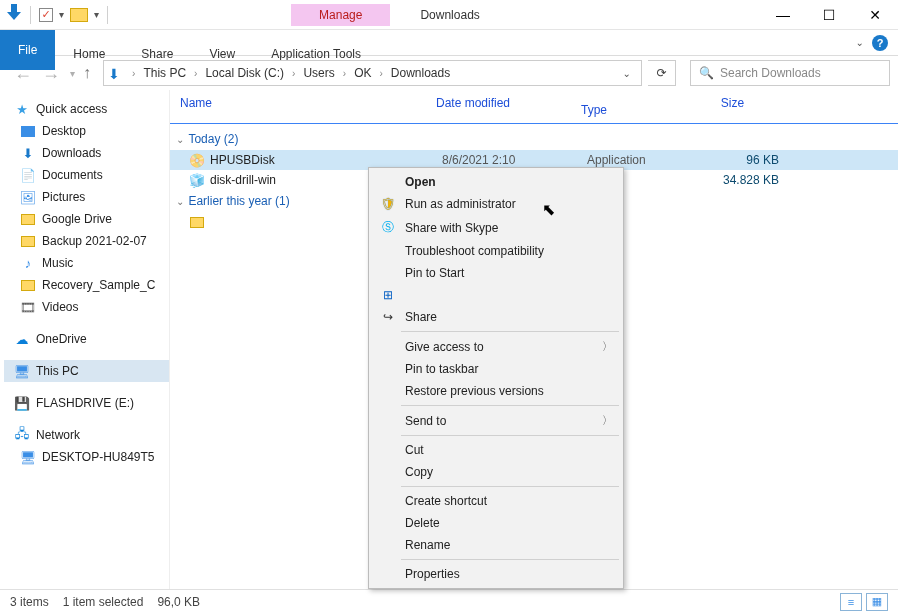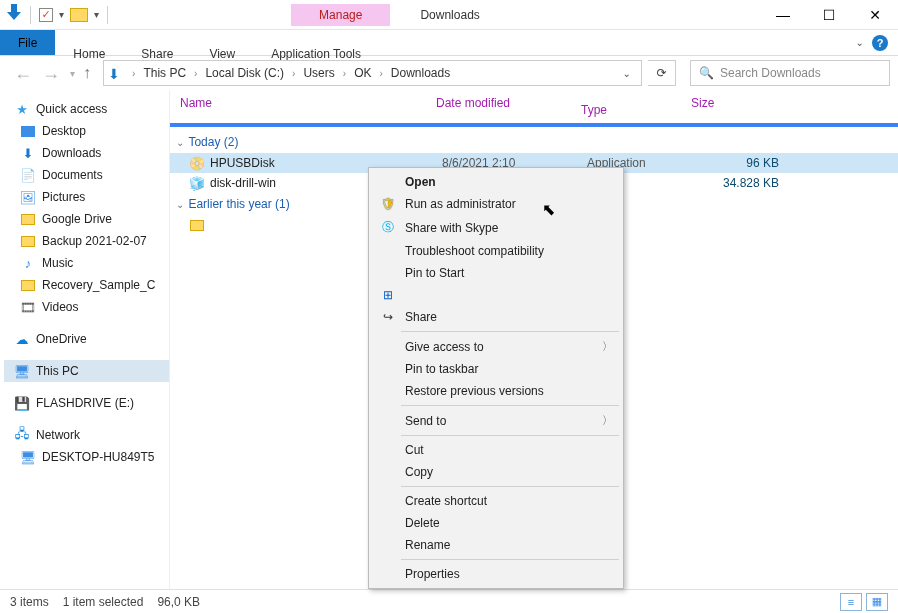--- a/index.html
+++ b/index.html
@@ -13,21 +13,21 @@
 .titlebar .folder-icn { width: 18px; height: 14px; background: #ffd866; border:1px solid #d4a90f; }
 .titlebar .down-caret { font-size:10px; color:#555; }
 .titlebar .manage-wrap { margin-left: 175px; }
 .titlebar .manage { background: #f4c6f0; padding: 4px 28px; color:#b91c1c; }
 .titlebar .title-text { margin-left: 30px; color:#333; }
 .titlebar .winbtns { margin-left:auto; display:flex; }
 .titlebar .winbtns div { width:46px; height:30px; display:flex; align-items:center; justify-content:center; font-size:14px; }
 
 
 .ribbon { height: 26px; display:flex; align-items:stretch; border-bottom:1px solid #dcdcdc; }
-.ribbon .file { background:#1979ca; color:#000000; padding:12px 18px; display:flex; align-items:center; }
+.ribbon .file { background:#1979ca; color:#ffffff; padding:20px 18px; display:flex; align-items:center; }
 .ribbon .tab { padding:4px 18px; color:#333; display:flex; align-items:center;margin-top:20px; }
 .ribbon .right { margin-left:auto; display:flex; align-items:center; gap:8px; padding-right:10px; }
 .ribbon .caret { font-size:10px; color:#555; }
 .ribbon .help { width:16px; height:16px; border-radius:50%; background:#1979ca; color:#fff; display:inline-flex; align-items:center; justify-content:center; font-size:11px; font-weight:bold; }
 
 
 .navbar { height: 34px; display:flex; align-items:center; padding: 4px 8px 4px 12px; gap:6px; }
 .navbar .navbtn { color:#b0b0b0; font-size:18px; padding:0 2px; }
 .navbar .navbtn.small { font-size:10px; }
 .navbar .up { color:#777; font-size:16px; }
@@ -56,26 +56,26 @@
 .sidebar .pic { color:#3a8ee6; }
 .sidebar .music { color:#3a8ee6; }
 .sidebar .vid { color:#555; }
 .sidebar .cloud { color:#0a7fd9; }
 .sidebar .pc { color:#3a8ee6; }
 .sidebar .drive { color:#888; }
 .sidebar .net { color:#0a7fd9; }
 .sidebar .spacer { height:10px; }
 
 .main { flex:1; display:flex; flex-direction:column; }
-.cols { display:flex; border-bottom:4px solid #3b82f6; color:#a21caf; }
+.cols { display:flex; border-bottom:1px solid #3b82f6; color:#1d4ed8; }
 .cols div { padding:6px 8px; border-right:1px solid transparent; }
 .cols .c-name { width:258px; padding-left:10px; }
 .cols .c-date { width:145px; }
 .cols .c-type { width:110px;margin-top:7px; }
-.cols .c-size { width:100px; text-align:left; }
+.cols .c-size { width:100px; text-align:center; }
 .filelist { flex:1; padding:4px 0; position:relative; }
 .group { color:#1a5fb4; padding:4px 0 4px 6px; display:flex; align-items:center; gap:4px; }
 .group .chev { font-size:10px; color:#777; }
 .row { display:flex; align-items:center; padding:2px 0 2px 18px; }
 .row.selected { background:#cde6f7; }
 .row .ficn { width:18px; height:16px; display:inline-flex; align-items:center; justify-content:center; margin-right:4px; font-size:13px; }
 .row .fname { width:232px; color:#222; }
 .row .fdate { width:145px; color:#555; }
 .row .ftype { width:110px; color:#555; }
 .row .fsize { width:90px; text-align:right; color:#0c4a6e; padding-right:8px; }

